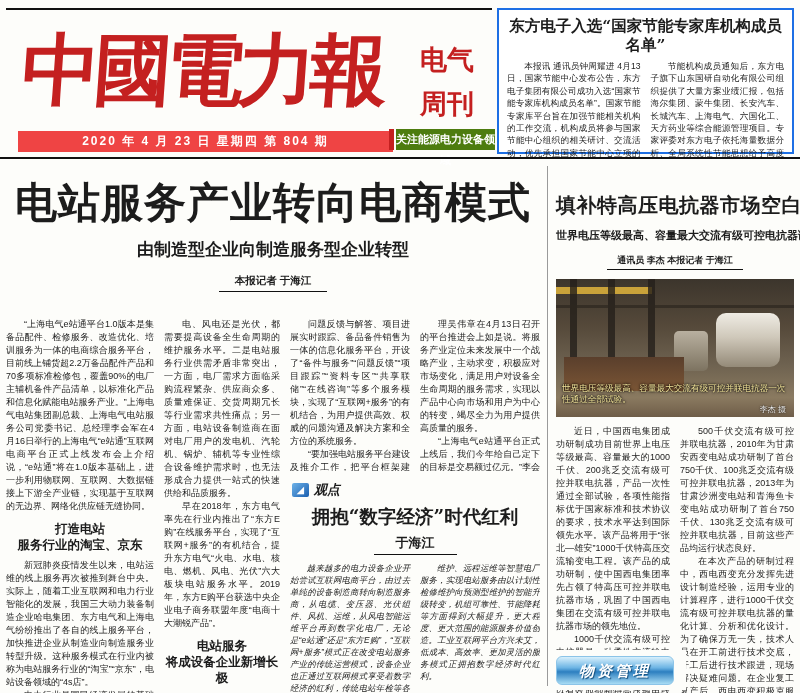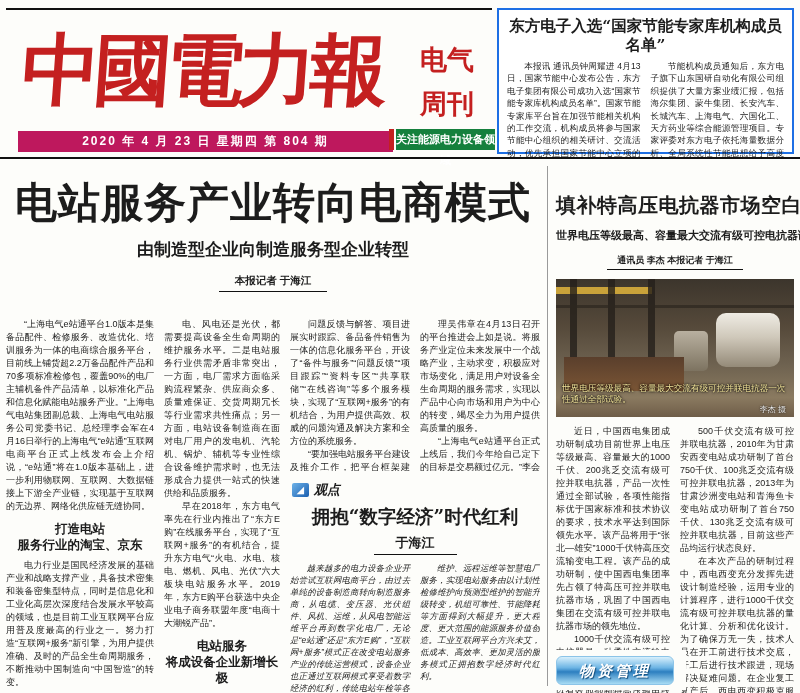--- a/index.html
+++ b/index.html
@@ -13,32 +13,32 @@
   .top-rule { position:absolute; left:6px; top:8px; width:486px; height:2px; background:#111; }
   .masthead-title {
     position:absolute; left:10px; top:16px; width:384px; height:112px;
     font-family:"DejaVu Serif", serif; font-weight:bold;
     font-size:78px; line-height:108px; text-align:center;
     color:#c42020; letter-spacing:-6px; transform:skewX(-4deg);
     white-space:nowrap;
   }
   .masthead-dateline {
     position:absolute; left:18px; top:131px; width:375px; height:21px;
-    background:#be185d; color:#fff; font-size:12px; font-weight:bold;
+    background:#ef4444; color:#fff; font-size:12px; font-weight:bold;
     line-height:21px; text-align:center; letter-spacing:2px;
   }
   .weekly-title {
     position:absolute; left:400px; top:38px; width:94px; height:88px;
     color:#c42020; font-family:"DejaVu Serif", serif; font-weight:bold;
     font-size:27px; line-height:44px; text-align:center;
   }
   .weekly-tick { position:absolute; left:389px; top:129px; width:5px; height:21px; background:#c42020; }
   .weekly-tagline {
     position:absolute; left:396px; top:129px; width:99px; height:21px;
-    background:#15803d; color:#fff; font-size:11px; font-weight:bold;
+    background:#4d7c0f; color:#fff; font-size:11px; font-weight:bold;
     line-height:21px; text-align:center;
   }
   .header-rule { position:absolute; left:0; top:157px; width:800px; height:2px; background:#111; }
 
   
   .topbox {
     position:absolute; left:497px; top:8px; width:297px; height:146px;
     border:2px solid #1d6fe4; background:#fff; padding:5px 8px 6px;
   }
   .topbox-headline {
@@ -162,20 +162,21 @@
     <div class="ml-byline-row">
       <span class="ml-byline">本报记者 于海江</span>
     </div>
     <div class="ml-body">
       <div class="ml-col1 bodytext">
         <p>“上海电气e站通平台1.0版本是集备品配件、检修服务、改造优化、培训服务为一体的电商综合服务平台，目前线上铺货超2.2万备品配件产品和70多项标准检修包，覆盖90%的电厂主辅机备件产品清单，以标准化产品和信息化赋能电站服务产业。”上海电气电站集团副总裁、上海电气电站服务公司党委书记、总经理李会军在4月16日举行的上海电气“e站通”互联网电商平台正式上线发布会上介绍说，“e站通”将在1.0版本基础上，进一步利用物联网、互联网、大数据链接上下游全产业链，实现基于互联网的无边界、网络化供应链无缝协同。</p>
         <p class="subhead">
           <span>打造电站</span><br>
           <span>服务行业的淘宝、京东</span>
         </p>
+        <p>新冠肺炎疫情发生以来，电站运维的线上服务再次被推到舞台中央。实际上，随着工业互联网和电力行业智能化的发展，我国三大动力装备制造企业哈电集团、东方电气和上海电气纷纷推出了各自的线上服务平台，加快推进企业从制造业向制造服务业转型升级。这种服务模式在行业内被称为电站服务行业的“淘宝”“京东”，电站设备领域的“4s店”。</p>
         <p>电力行业是国民经济发展的基础产业和战略支撑产业，具备技术密集和装备密集型特点，同时是信息化和工业化高层次深度结合发展水平较高的领域，也是目前工业互联网平台应用普及度最高的行业之一。努力打造“互联网+服务”新引擎，为用户提供准确、及时的产品全生命周期服务，不断推动中国制造向“中国智造”的转变。</p>
 
       </div>
       <div class="ml-col2 bodytext">
         <p>电、风电还是光伏，都需要提高设备全生命周期的维护服务水平。二是电站服务行业供需矛盾非常突出，一方面，电厂需求方面临采购流程繁杂、供应商众多、质量难保证、交货周期冗长等行业需求共性痛点；另一方面，电站设备制造商在面对电厂用户的发电机、汽轮机、锅炉、辅机等专业性综合设备维护需求时，也无法形成合力提供一站式的快速供给和品质服务。</p>
         <p>早在2018年，东方电气率先在行业内推出了“东方E购”在线服务平台，实现了“互联网+服务”的有机结合，提升东方电气“火电、水电、核电、燃机、风电、光伏”六大板块电站服务水平。2019年，东方E购平台获选中央企业电子商务联盟年度“电商十大潮锐产品”。</p>
         <p class="subhead">
           <span>电站服务</span><br>
           <span>将成设备企业新增长极</span>
         </p>

